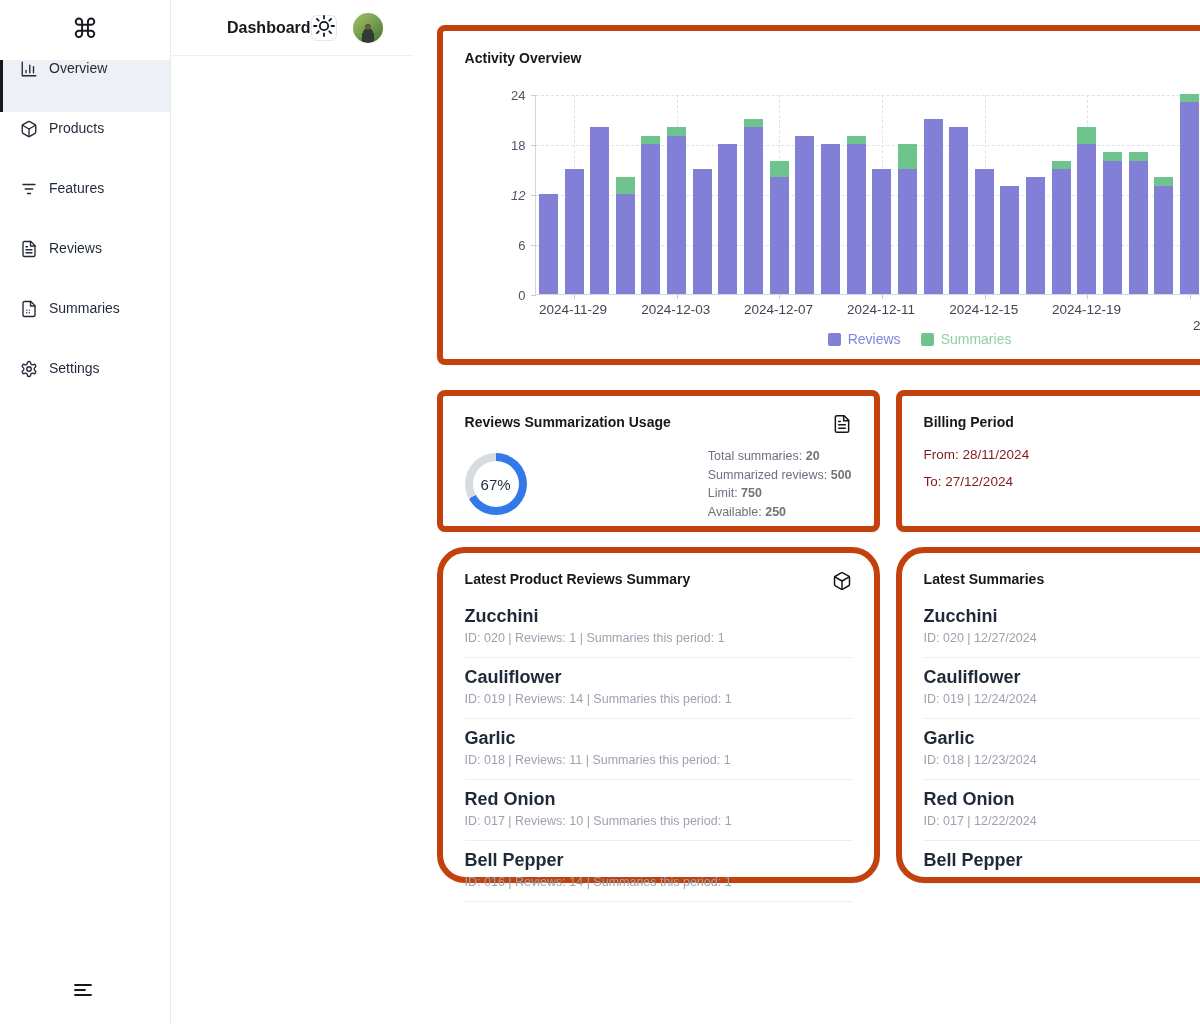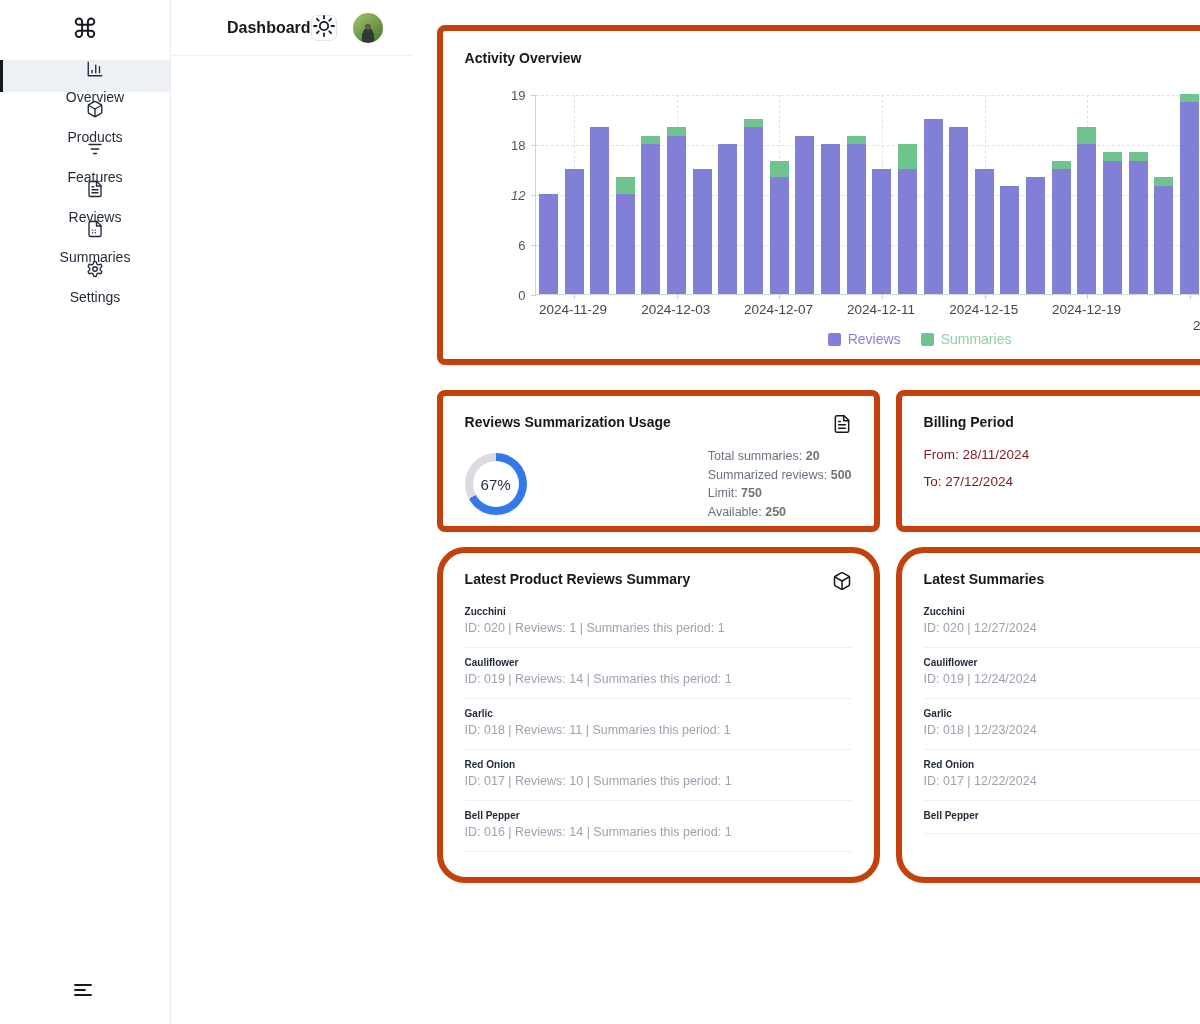--- a/index.html
+++ b/index.html
@@ -3,21 +3,21 @@
 <meta charset="utf-8">
 <style>
   * { margin:0; padding:0; box-sizing:border-box; }
   html,body { width:1200px; height:1024px; background:#fff; font-family:"Liberation Sans", sans-serif; color:#111827; overflow:hidden; }
   .app { display:flex; width:1200px; height:1024px; }
 
   
   .sidebar { width:171px; border-right:1px solid #e9ebef; position:relative; background:#fff; flex-shrink:0; }
   .logo { height:58px; display:flex; align-items:center; justify-content:center; font-size:27px; color:#16181d; }
   .nav { display:flex; flex-direction:column; padding-top:2px; }
-  .nav-item { display:flex; align-items:center; gap:11px; height:32px; padding-left:20px; font-size:14px; font-weight:500; color:#1f2937; margin-bottom:8px; cursor:pointer; position:relative;flex-direction:column; }
+  .nav-item { display:flex; gap:11px; height:52px; padding-left:20px; font-size:14px; font-weight:500; color:#1f2937; margin-bottom:8px; cursor:pointer; position:relative; }
   .nav-item.active { background:#edf0f4; }
   .nav-item.active::before { content:""; position:absolute; left:0; top:0; bottom:0; width:3px; background:#16181d; }
   .nav-icon { width:18px; height:18px; display:inline-flex; color:#1f2937; }
   .nav-icon svg { width:18px; height:18px; }
   .collapse-btn { position:absolute; bottom:22px; left:71px; width:24px; height:24px; color:#16181d; cursor:pointer; }
   .collapse-btn svg { width:22px; height:22px; }
 
   
   .main { flex:1; display:flex; flex-direction:row; min-width:0; }
   .header { height:56px; display:flex; align-items:center; padding:0 30px 0 56px; border-bottom:1px solid #eef0f2; flex-shrink:0; }
@@ -68,21 +68,21 @@
   .donut::before { content:""; position:absolute; inset:8px; background:#fff; border-radius:50%; }
   .donut-label { position:relative; font-size:15px; color:#1f2937; }
   .usage-stats { margin-left:auto; font-size:12.5px; color:#6b7280; line-height:18.5px; }
   .usage-stats b { color:#737373; font-weight:700;margin-top:11px; }
   .billing-line { font-size:13.5px; color:#7f1d1d; margin-top:13px; }
   .billing-line + .billing-line { margin-top:12px; }
 
   .list-card { height:336px;border-radius:28px; }
   .list { margin-top:6px; }
   .list-item { padding:9px 0 12px; border-bottom:1px solid #eceef1; }
-  .item-name { font-size:10px; font-weight:600; color:#1f2937; }
+  .item-name { font-size:18px; font-weight:600; color:#1f2937; }
   .item-meta { font-size:12.5px; color:#9ca3af; margin-top:4px; }
 </style>
 </head>
 <body>
 
 <div class="app">
 
   <aside class="sidebar">
     <div class="logo">
       <span>⌘</span>
@@ -197,21 +197,21 @@
             <div class="ytick" style="top: 150px;"></div>
             <div class="ylabel" style="top: 143px;">6</div>
             <div class="hgrid" style="top: 100px;"></div>
             <div class="ytick" style="top: 100px;"></div>
             <div class="ylabel" style="top: 93px; font-style: italic;">12</div>
             <div class="hgrid" style="top: 50px;"></div>
             <div class="ytick" style="top: 50px;"></div>
             <div class="ylabel" style="top: 43px;">18</div>
             <div class="hgrid" style="top: 0px;"></div>
             <div class="ytick" style="top: 0px;"></div>
-            <div class="ylabel" style="top: -7px;">19</div>
+            <div class="ylabel" style="top: -7px;">24</div>
             <div class="vgrid" style="left: 38.5px;"></div>
             <div class="xtick" style="left: 38.5px;"></div>
             <div class="vgrid" style="left: 141.167px;"></div>
             <div class="xtick" style="left: 141.167px;"></div>
             <div class="vgrid" style="left: 243.833px;"></div>
             <div class="xtick" style="left: 243.833px;"></div>
             <div class="vgrid" style="left: 346.5px;"></div>
             <div class="xtick" style="left: 346.5px;"></div>
             <div class="vgrid" style="left: 449.167px;"></div>
             <div class="xtick" style="left: 449.167px;"></div>

